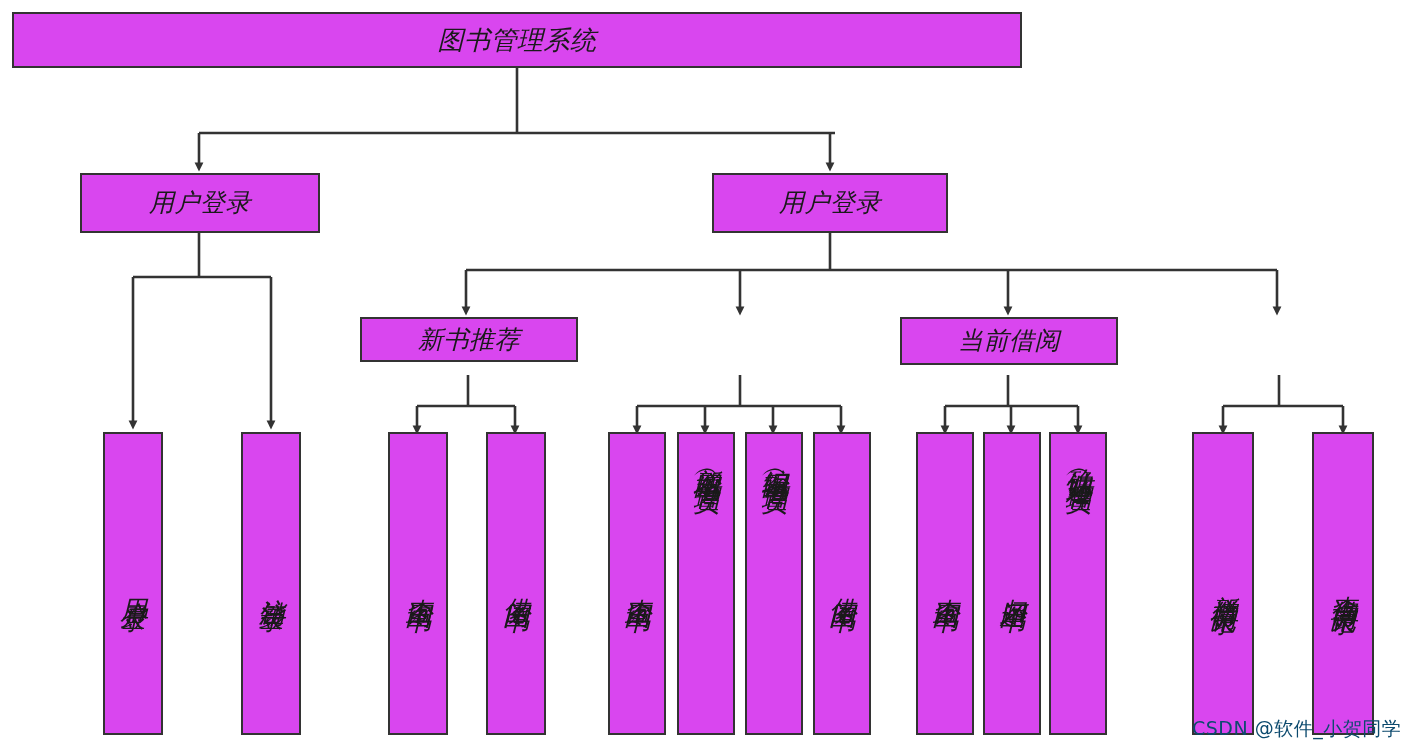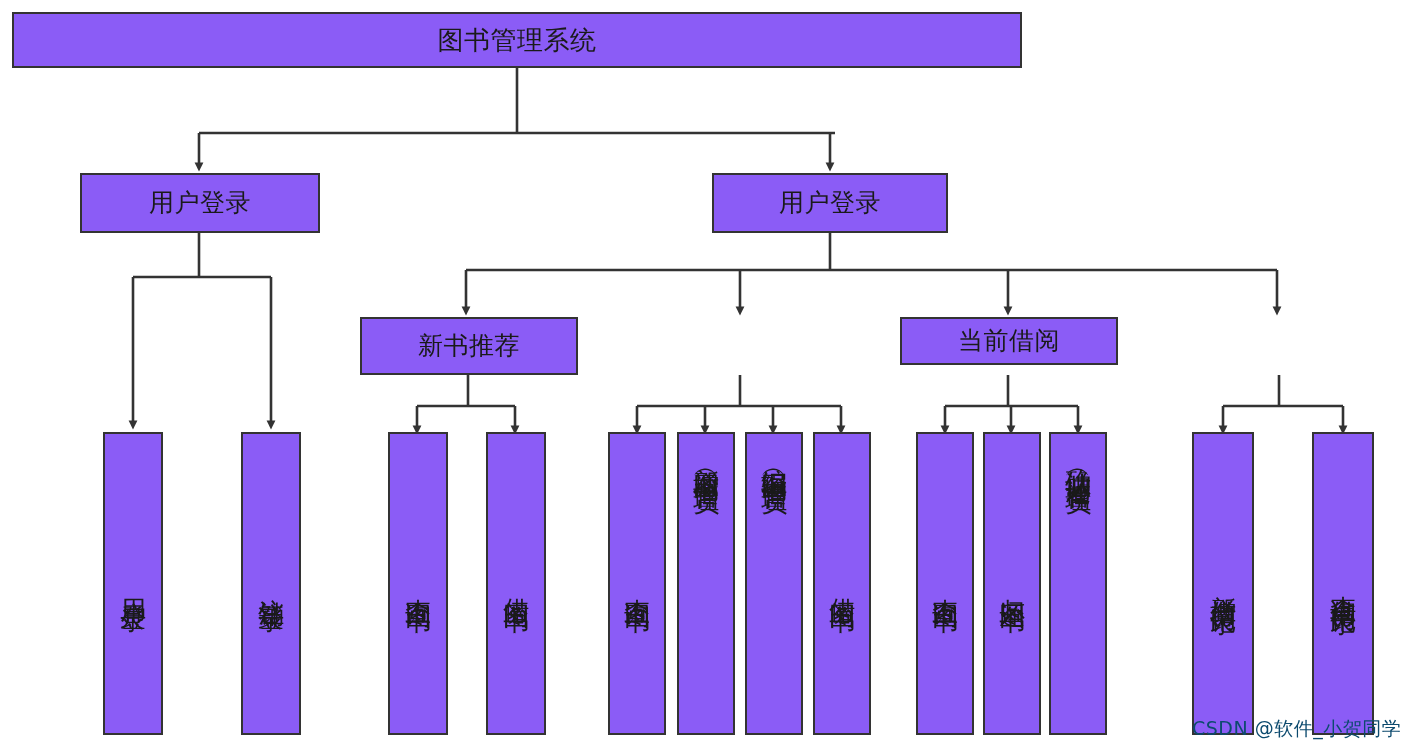--- a/index.html
+++ b/index.html
@@ -22,25 +22,26 @@
     left: 0;
     top: 0;
     width: 1405px;
     height: 747px;
     pointer-events: none;
   }
   .node {
     position: absolute;
     box-sizing: border-box;
     border: 2.5px solid #333333;
-    background: #8b5cf6;
+    background: #d946ef;
     display: flex;
     align-items: center;
     justify-content: center;
     color: #1a1a1a;
+    font-style: italic;
   }
   .node .lbl {
     display: block;
     text-align: center;
     line-height: 1.18;
     letter-spacing: 0.5px;
   }
   
   .node.h .lbl {
     font-size: 25px;
@@ -141,21 +142,21 @@
   </div>
 
   <div class="node h lvl1" style="left:80px; top:173px; width:240px; height:60px;">
     <span class="lbl">用户登录</span>
   </div>
 
   <div class="node h lvl1" style="left:712px; top:173px; width:236px; height:60px;">
     <span class="lbl">用户登录</span>
   </div>
 
-  <div class="node h lvl2" style="left:360px; top:317px; width:218px; height:58px;">
+  <div class="node h lvl2" style="left:360px; top:317px; width:218px; height:45px;">
     <span class="lbl">新书推荐</span>
   </div>
 
 
   <div class="node h lvl2" style="left:900px; top:317px; width:218px; height:48px;">
     <span class="lbl">当前借阅</span>
   </div>
 
 
   <div class="node v center" style="left:103px; top:432px; width:60px; height:303px;">

